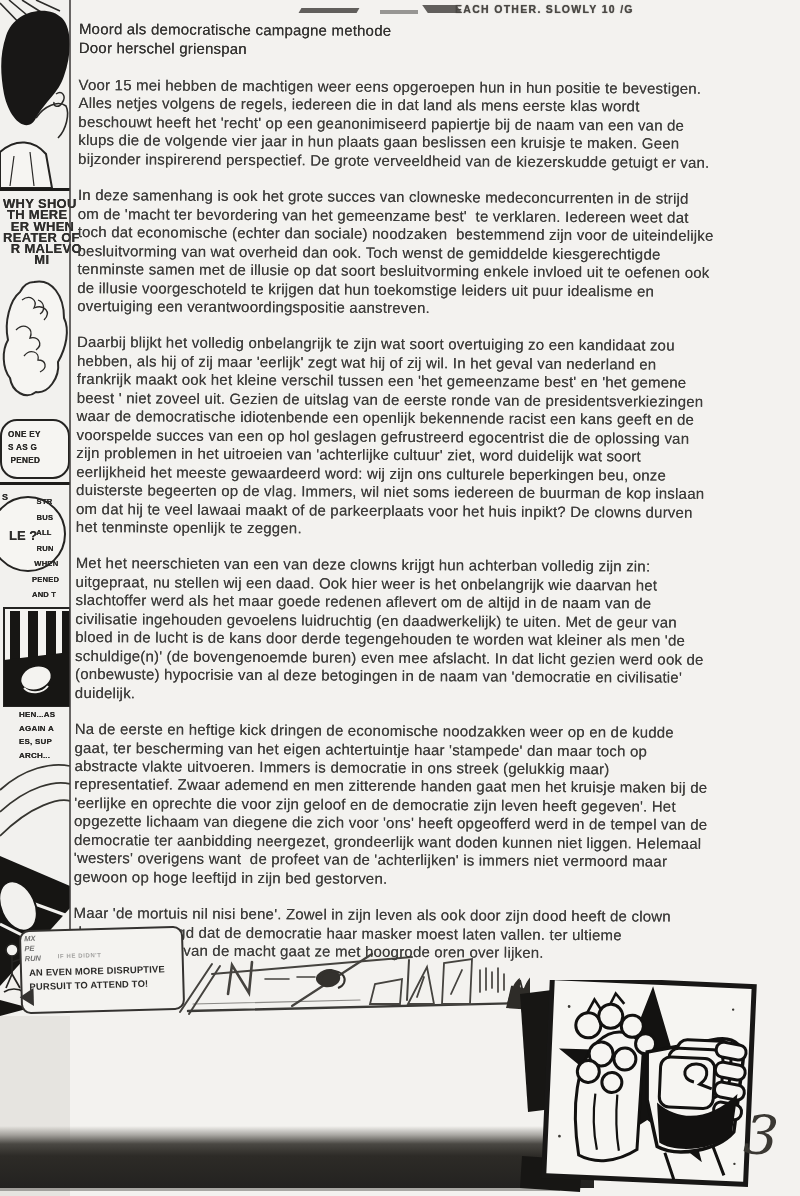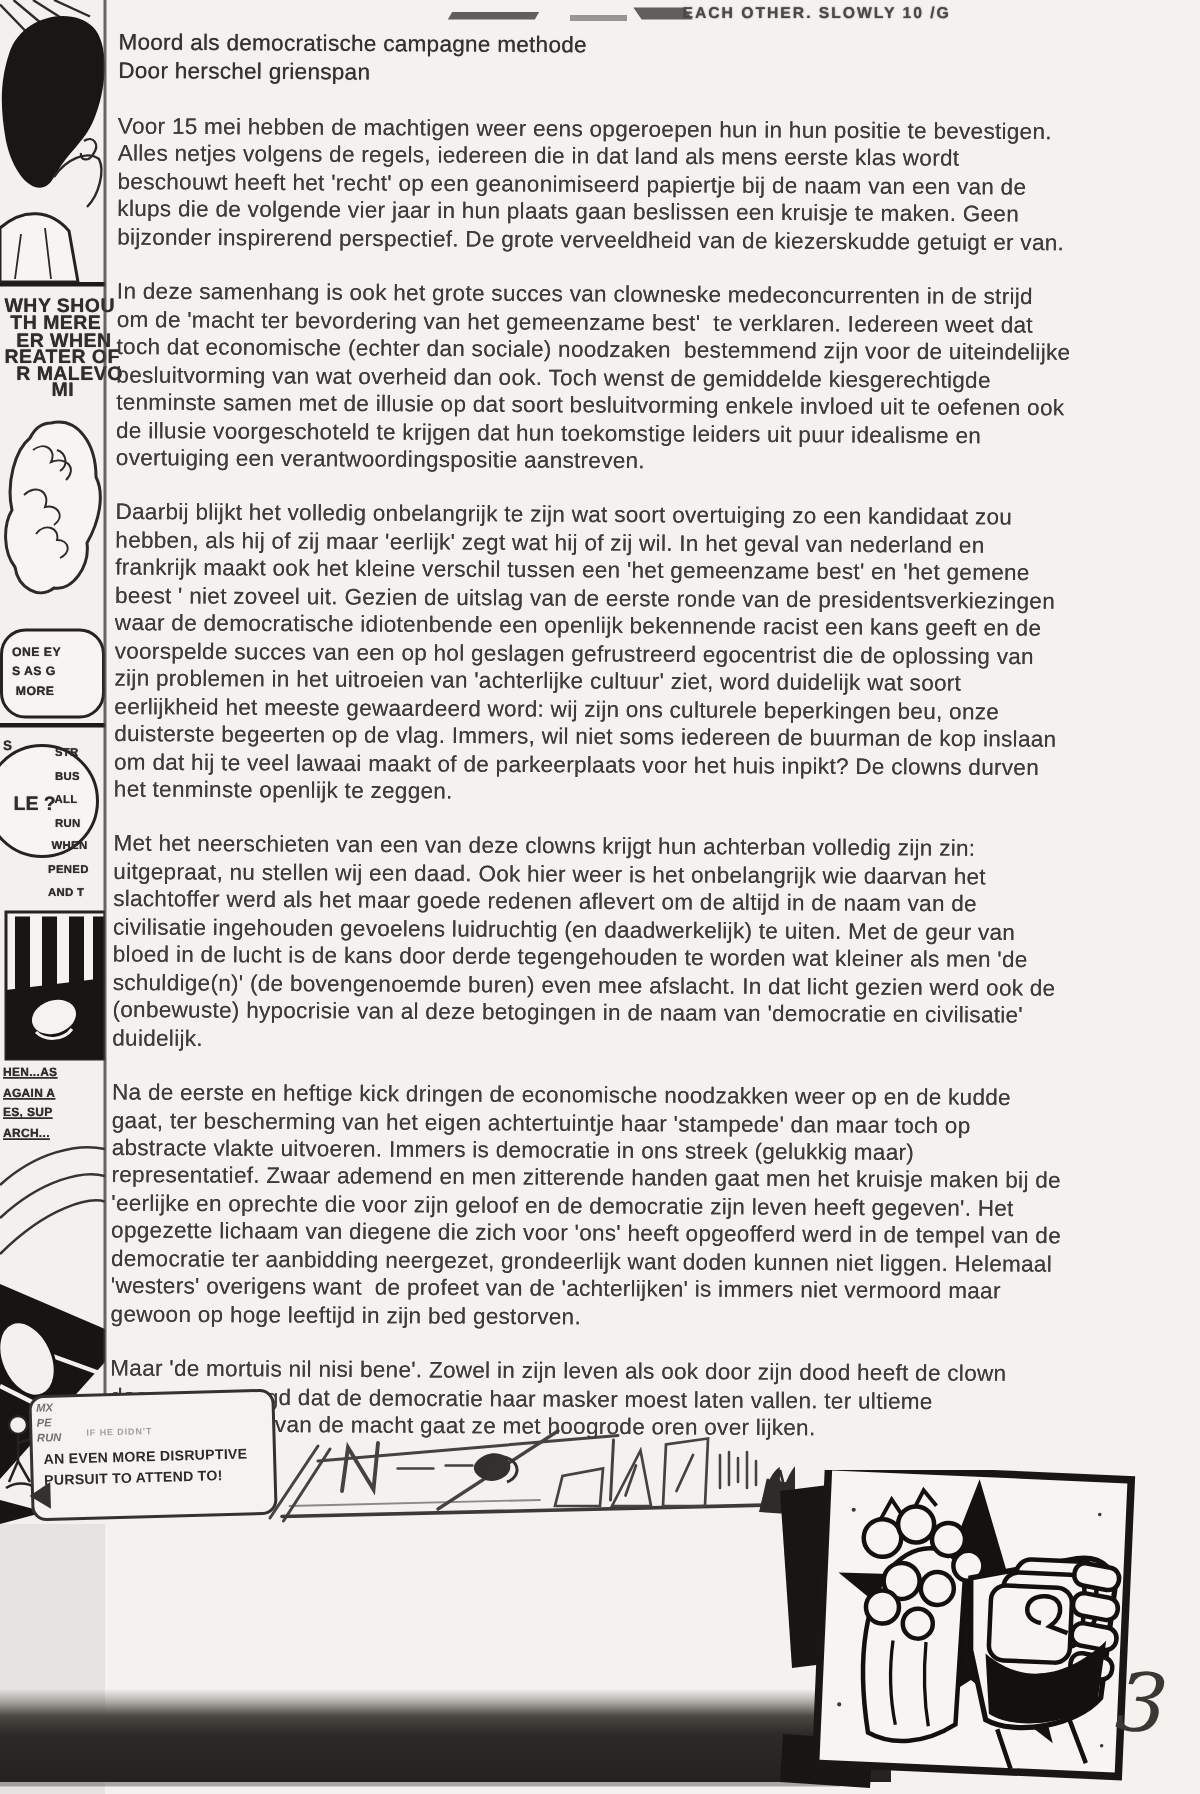--- a/index.html
+++ b/index.html
@@ -109,31 +109,31 @@
   </svg>
 
   <div class="strip-text" style="left:3px;top:198px;font-size:13px;line-height:11.3px;letter-spacing:.3px;">WHY SHOU
  TH MERE
   ER WHEN
 REATER OF
   R MALEVO
         MI</div>
   <div class="strip-text" style="left:8px;top:428px;font-size:8.2px;line-height:13px;letter-spacing:.3px;">ONE EY
 S AS G
- MORE</div>
+ PENED</div>
   <div class="strip-text" style="left:2px;top:492px;font-size:9px;">S</div>
   <div class="strip-text" style="left:9px;top:528px;font-size:13px;">LE ?</div>
   <div class="strip-text" style="left:32px;top:494px;font-size:7.6px;line-height:15.5px;letter-spacing:.2px;">  STR
   BUS
   ALL
   RUN
  WHEN
 PENED
 AND T</div>
-  <div class="strip-text" style="left:2px;top:708px;font-size:8px;line-height:13.5px;letter-spacing:.2px;text-decoration:underline;">HEN...AS
+  <div class="strip-text" style="left:19px;top:708px;font-size:8px;line-height:13.5px;letter-spacing:.2px;">HEN...AS
 AGAIN A
 ES, SUP
 ARCH...</div>
 
   <div class="top-frag">
     <div class="smudge" style="left:0;top:8px;width:58px;height:5px;transform:skewX(-30deg);"></div>
     <div class="smudge" style="left:80px;top:10px;width:38px;height:4px;opacity:.5;"></div>
     <div class="smudge" style="left:125px;top:5px;width:34px;height:8px;transform:skewX(35deg);"></div>
     <div class="top-frag-text">EACH OTHER. SLOWLY 10 /G</div>
   </div>

